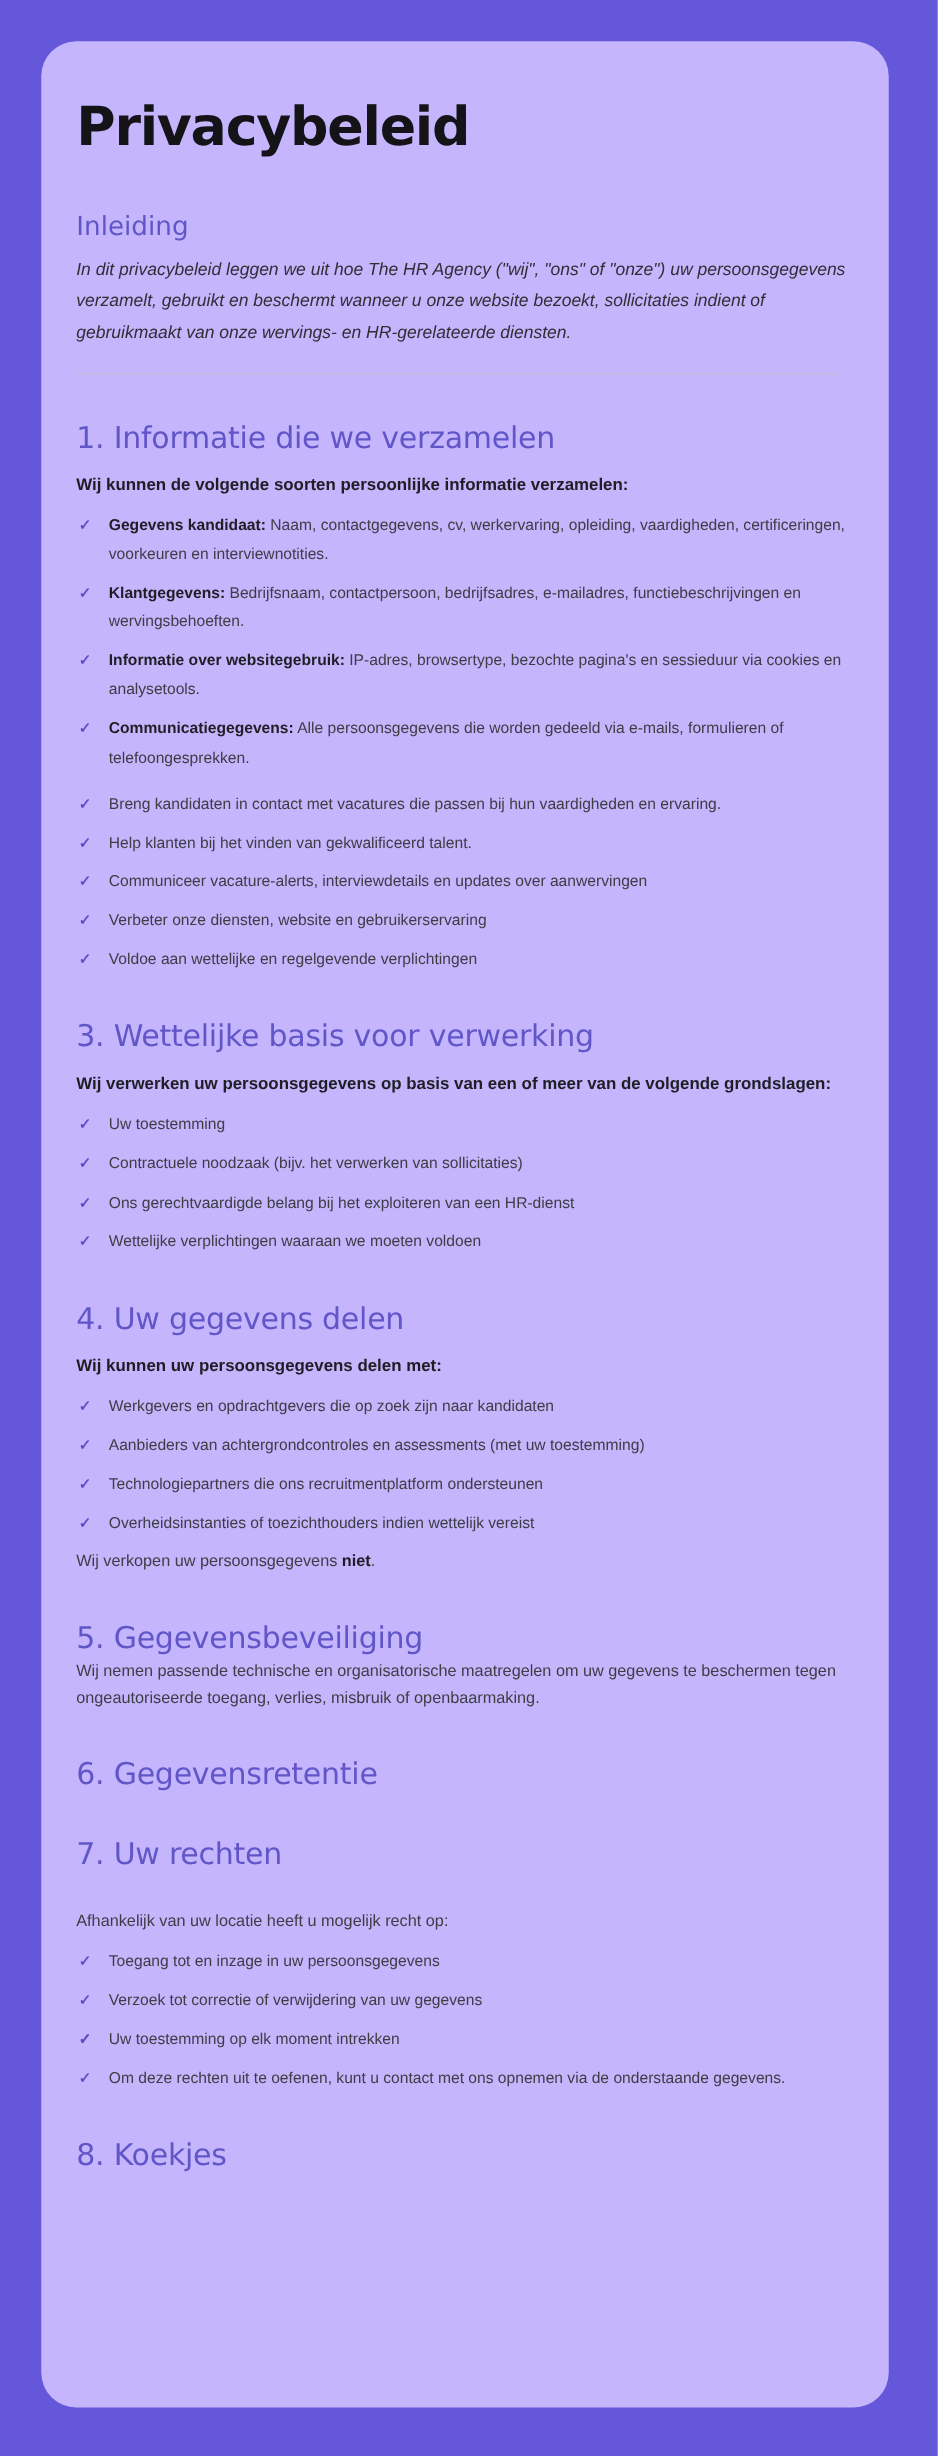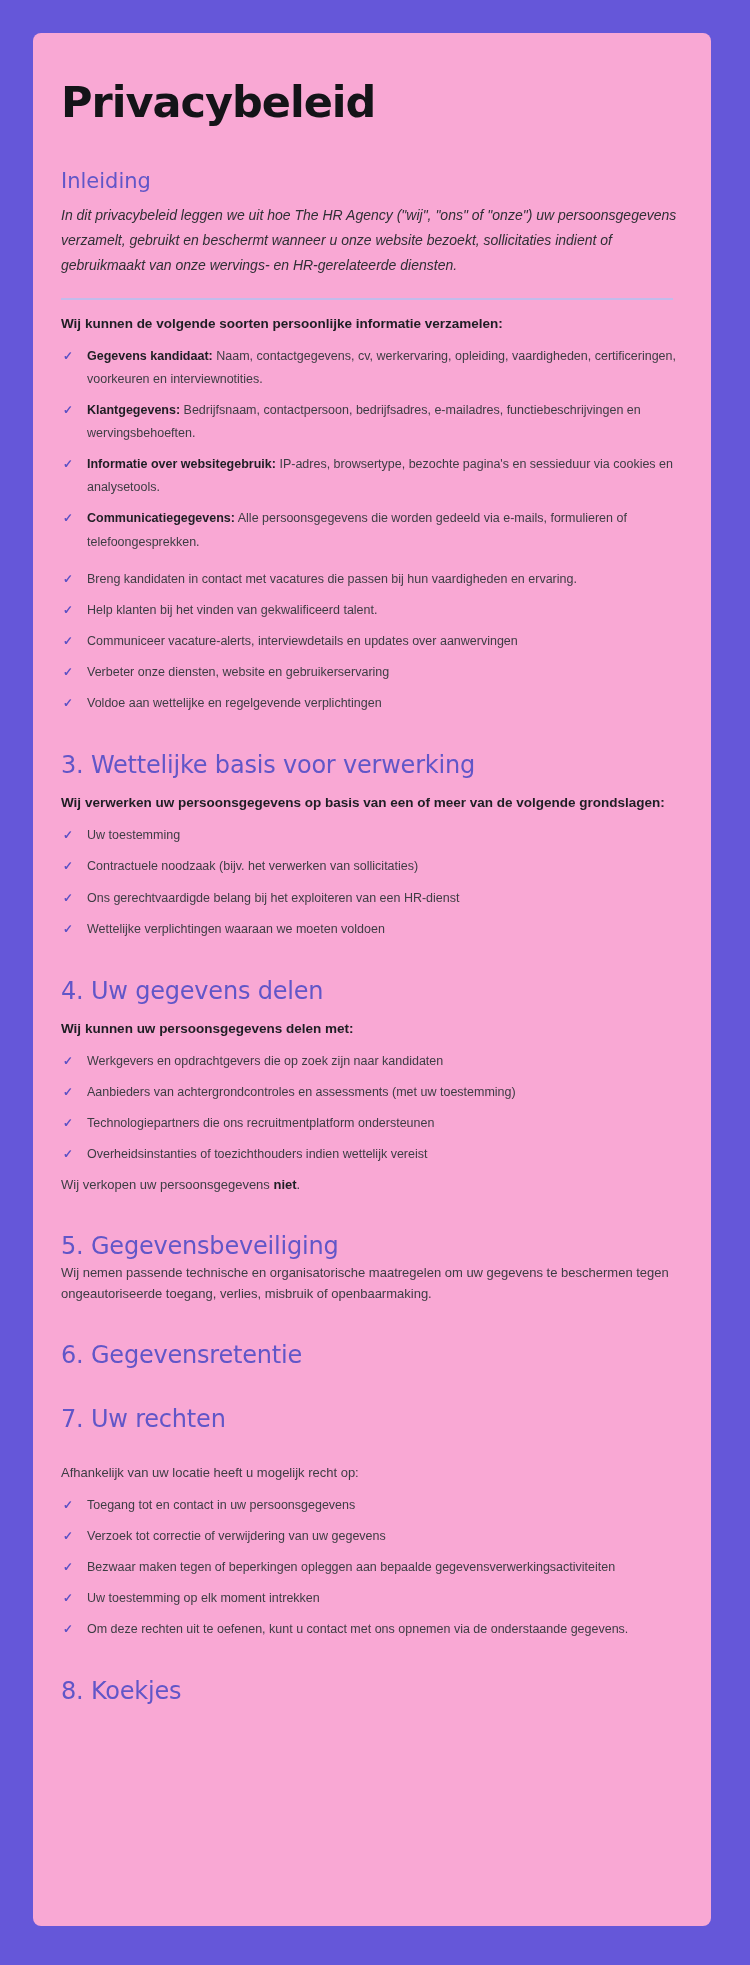--- a/index.html
+++ b/index.html
@@ -6,22 +6,22 @@
   html, body { width: 750px; }
   body {
     background: #6557d9;
     min-height: 1965px;
     font-family: "Liberation Sans", sans-serif;
     position: relative;
   }
   .card {
     position: absolute;
     left: 33px; top: 33px; right: 39px; bottom: 39px;
-    background: #f9a8d4;
-    border-radius: 8px;
+    background: #c4b5fd;
+    border-radius: 28px;
     padding: 30px 26px 46px 28px;
     overflow: hidden;
   }
   .page-title {
     font-family: "DejaVu Sans", sans-serif;
     font-size: 43px;
     font-weight: bold;
     color: #141418;
     letter-spacing: -1px;
     margin-top: 14px;
@@ -101,20 +101,21 @@
 <div class="card">
 
   <h1 class="page-title">Privacybeleid</h1>
 
   <h2 class="intro-heading">Inleiding</h2>
   <p class="intro-text">In dit privacybeleid leggen we uit hoe The HR Agency ("wij", "ons" of "onze") uw persoonsgegevens verzamelt, gebruikt en beschermt wanneer u onze website bezoekt, sollicitaties indient of gebruikmaakt van onze wervings- en HR-gerelateerde diensten.</p>
 
   <hr class="divider">
 
   <section>
+    <h2 class="section-heading">1. Informatie die we verzamelen</h2>
     <p class="lead">Wij kunnen de volgende soorten persoonlijke informatie verzamelen:</p>
     <ul class="check-list">
       <li><span class="check">✓</span><span class="li-text"><b>Gegevens kandidaat:</b><span> Naam, contactgegevens, cv, werkervaring, opleiding, vaardigheden, certificeringen, voorkeuren en interviewnotities.</span></span></li>
       <li><span class="check">✓</span><span class="li-text"><b>Klantgegevens:</b><span> Bedrijfsnaam, contactpersoon, bedrijfsadres, e-mailadres, functiebeschrijvingen en wervingsbehoeften.</span></span></li>
       <li><span class="check">✓</span><span class="li-text"><b>Informatie over websitegebruik:</b><span> IP-adres, browsertype, bezochte pagina's en sessieduur via cookies en analysetools.</span></span></li>
       <li><span class="check">✓</span><span class="li-text"><b>Communicatiegegevens:</b><span> Alle persoonsgegevens die worden gedeeld via e-mails, formulieren of telefoongesprekken.</span></span></li>
     </ul>
   </section>
 
   <section>
@@ -156,23 +157,23 @@
   </section>
 
   <section>
     <h2 class="section-heading">6. Gegevensretentie</h2>
   </section>
 
   <section>
     <h2 class="section-heading">7. Uw rechten</h2>
     <p class="lead-regular">Afhankelijk van uw locatie heeft u mogelijk recht op:</p>
     <ul class="check-list">
-      <li><span class="check">✓</span><span class="li-text"><span>Toegang tot en contact in uw persoonsgegevens</span></span></li>
+      <li><span class="check">✓</span><span class="li-text"><span>Toegang tot en inzage in uw persoonsgegevens</span></span></li>
       <li><span class="check">✓</span><span class="li-text"><span>Verzoek tot correctie of verwijdering van uw gegevens</span></span></li>
-      <li><span class="check">✓</span><span class="li-text"><span>Bezwaar maken tegen of beperkingen opleggen aan bepaalde gegevensverwerkingsactiviteiten</span></span></li>
+      <li><span class="check">✓</span></li>
       <li><span class="check">✓</span><span class="li-text"><span>Uw toestemming op elk moment intrekken</span></span></li>
       <li><span class="check">✓</span><span class="li-text"><span>Om deze rechten uit te oefenen, kunt u contact met ons opnemen via de onderstaande gegevens.</span></span></li>
     </ul>
   </section>
 
   <section>
     <h2 class="section-heading">8. Koekjes</h2>
 
   </section>
 

